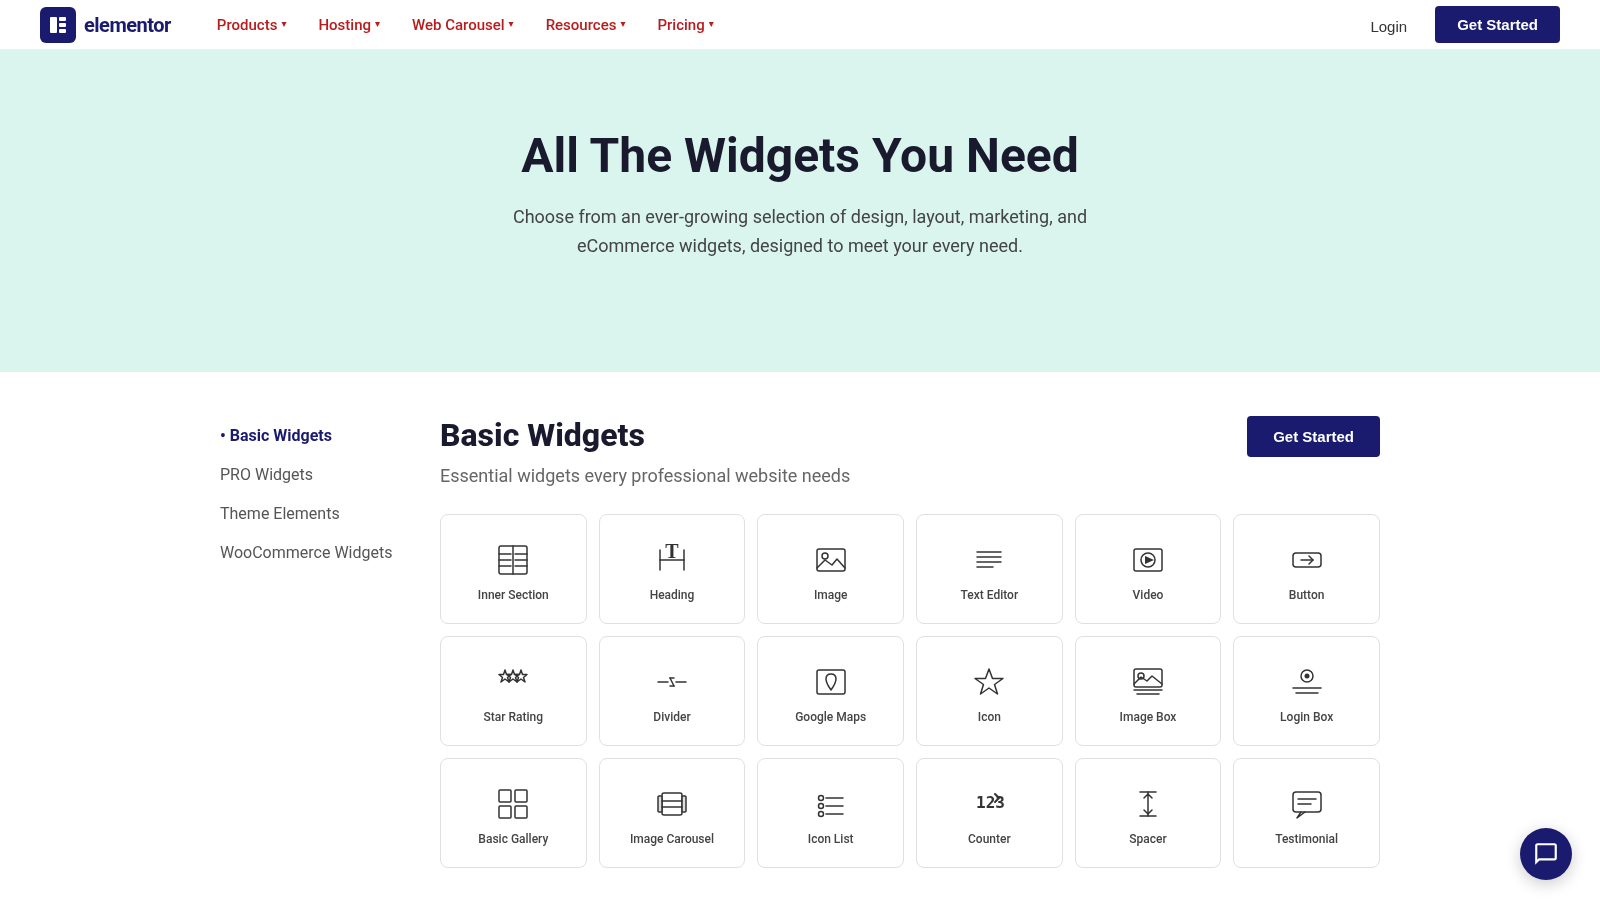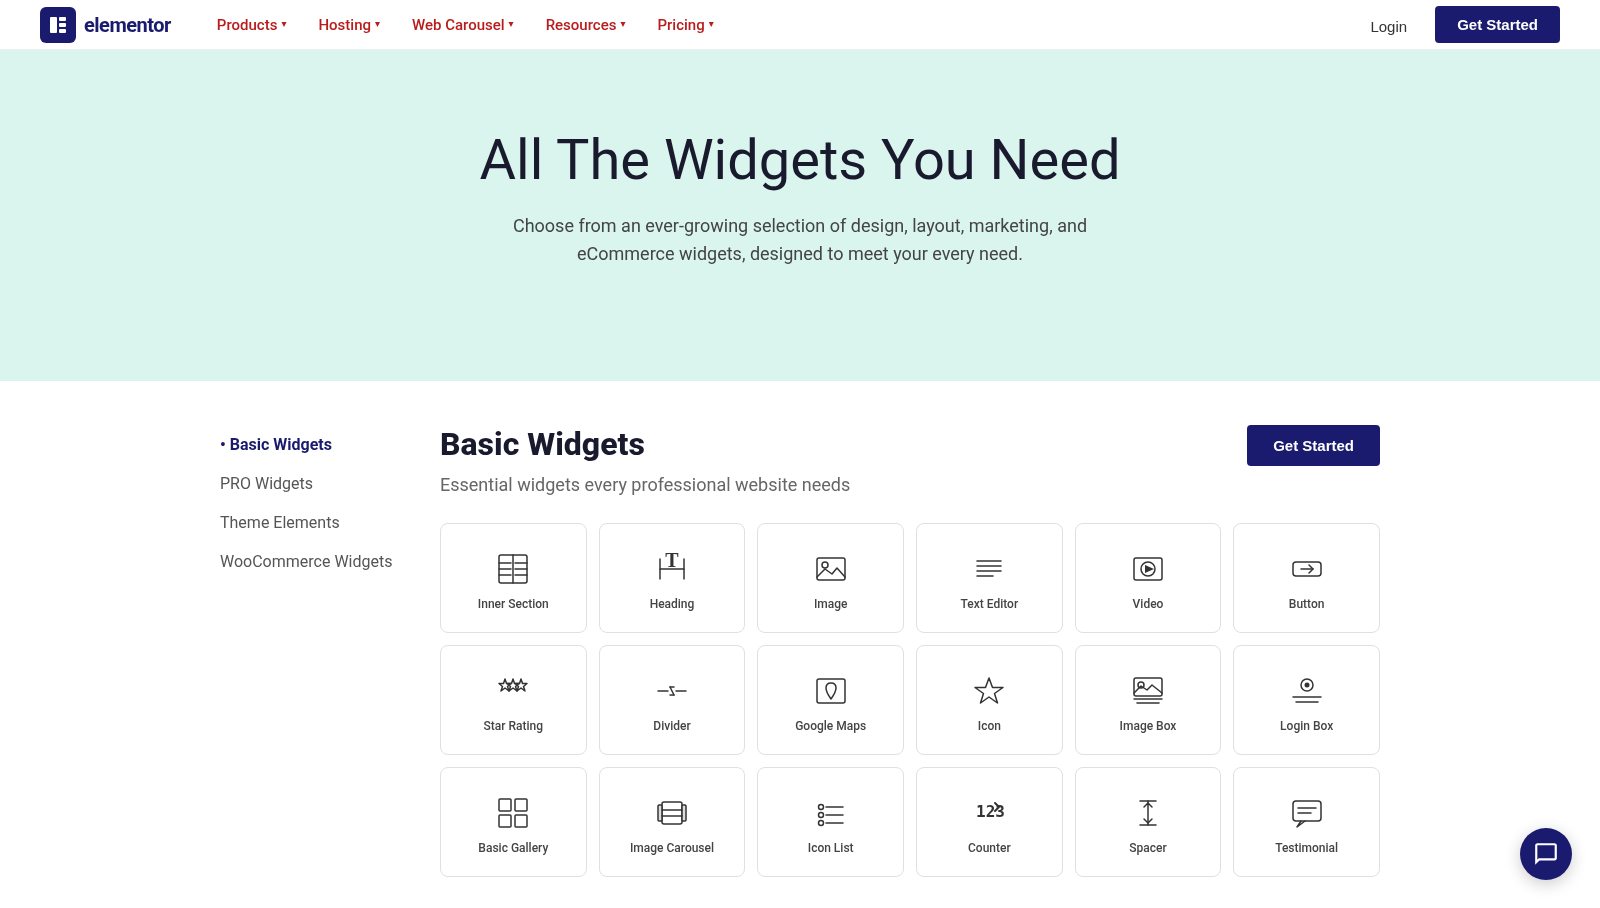--- a/index.html
+++ b/index.html
@@ -86,22 +86,22 @@
       cursor: pointer;
     }
 
     
     .hero {
       background: #d9f5ed;
       text-align: center;
       padding: 80px 40px 100px;
     }
     .hero h1 {
-      font-size: 56px;
-      font-weight: 400;
+      font-size: 48px;
+      font-weight: 700;
       color: #1a1a2e;
       margin-bottom: 20px;
       line-height: 1.1;
     }
     .hero p {
       font-size: 18px;
       color: #444;
       max-width: 640px;
       margin: 12px auto;
       line-height: 1.6;

